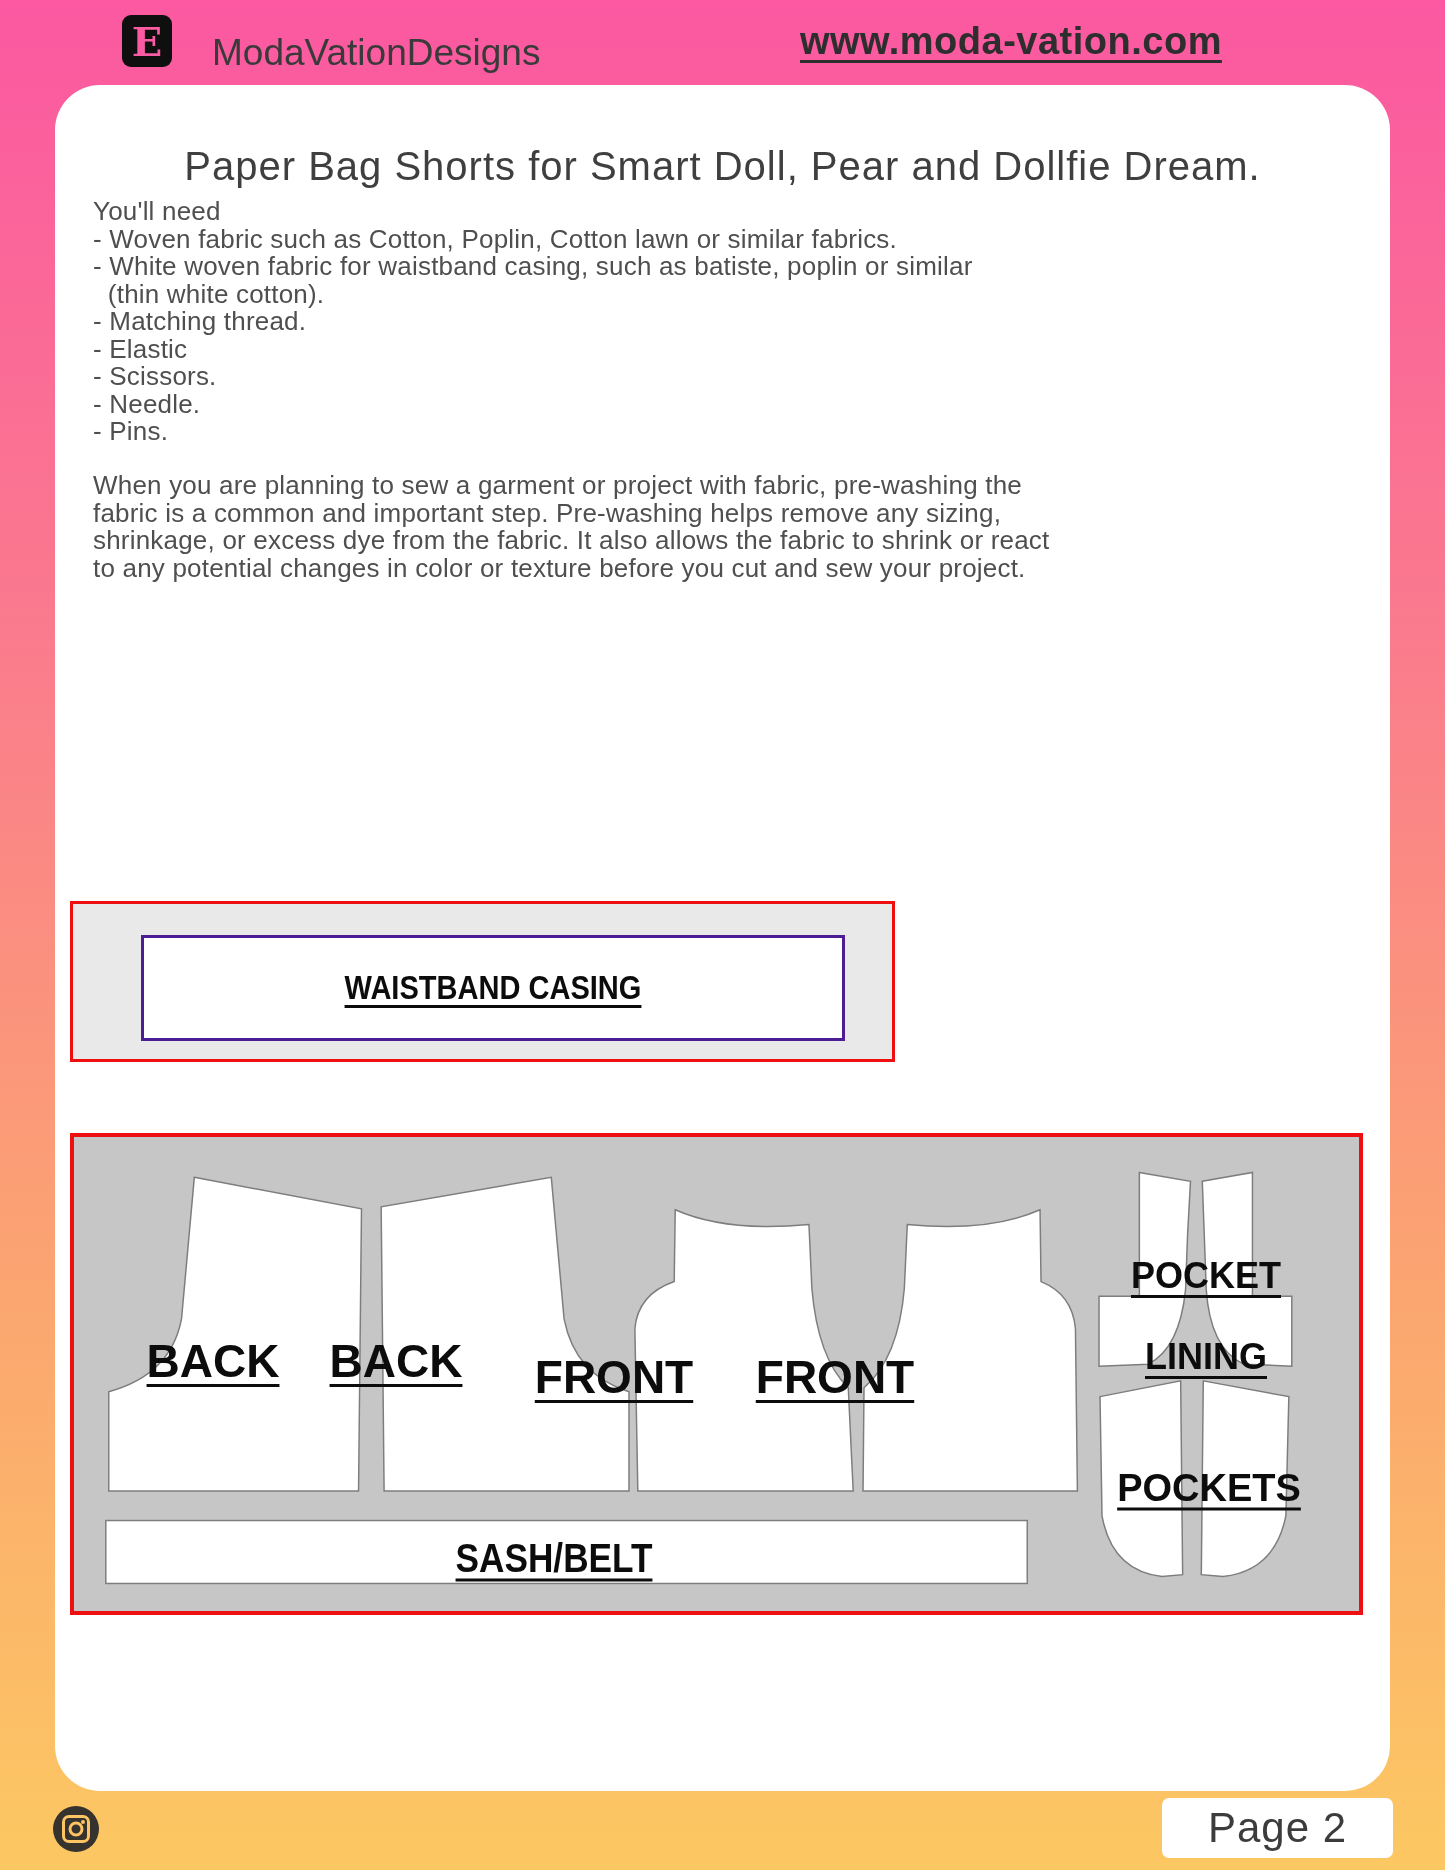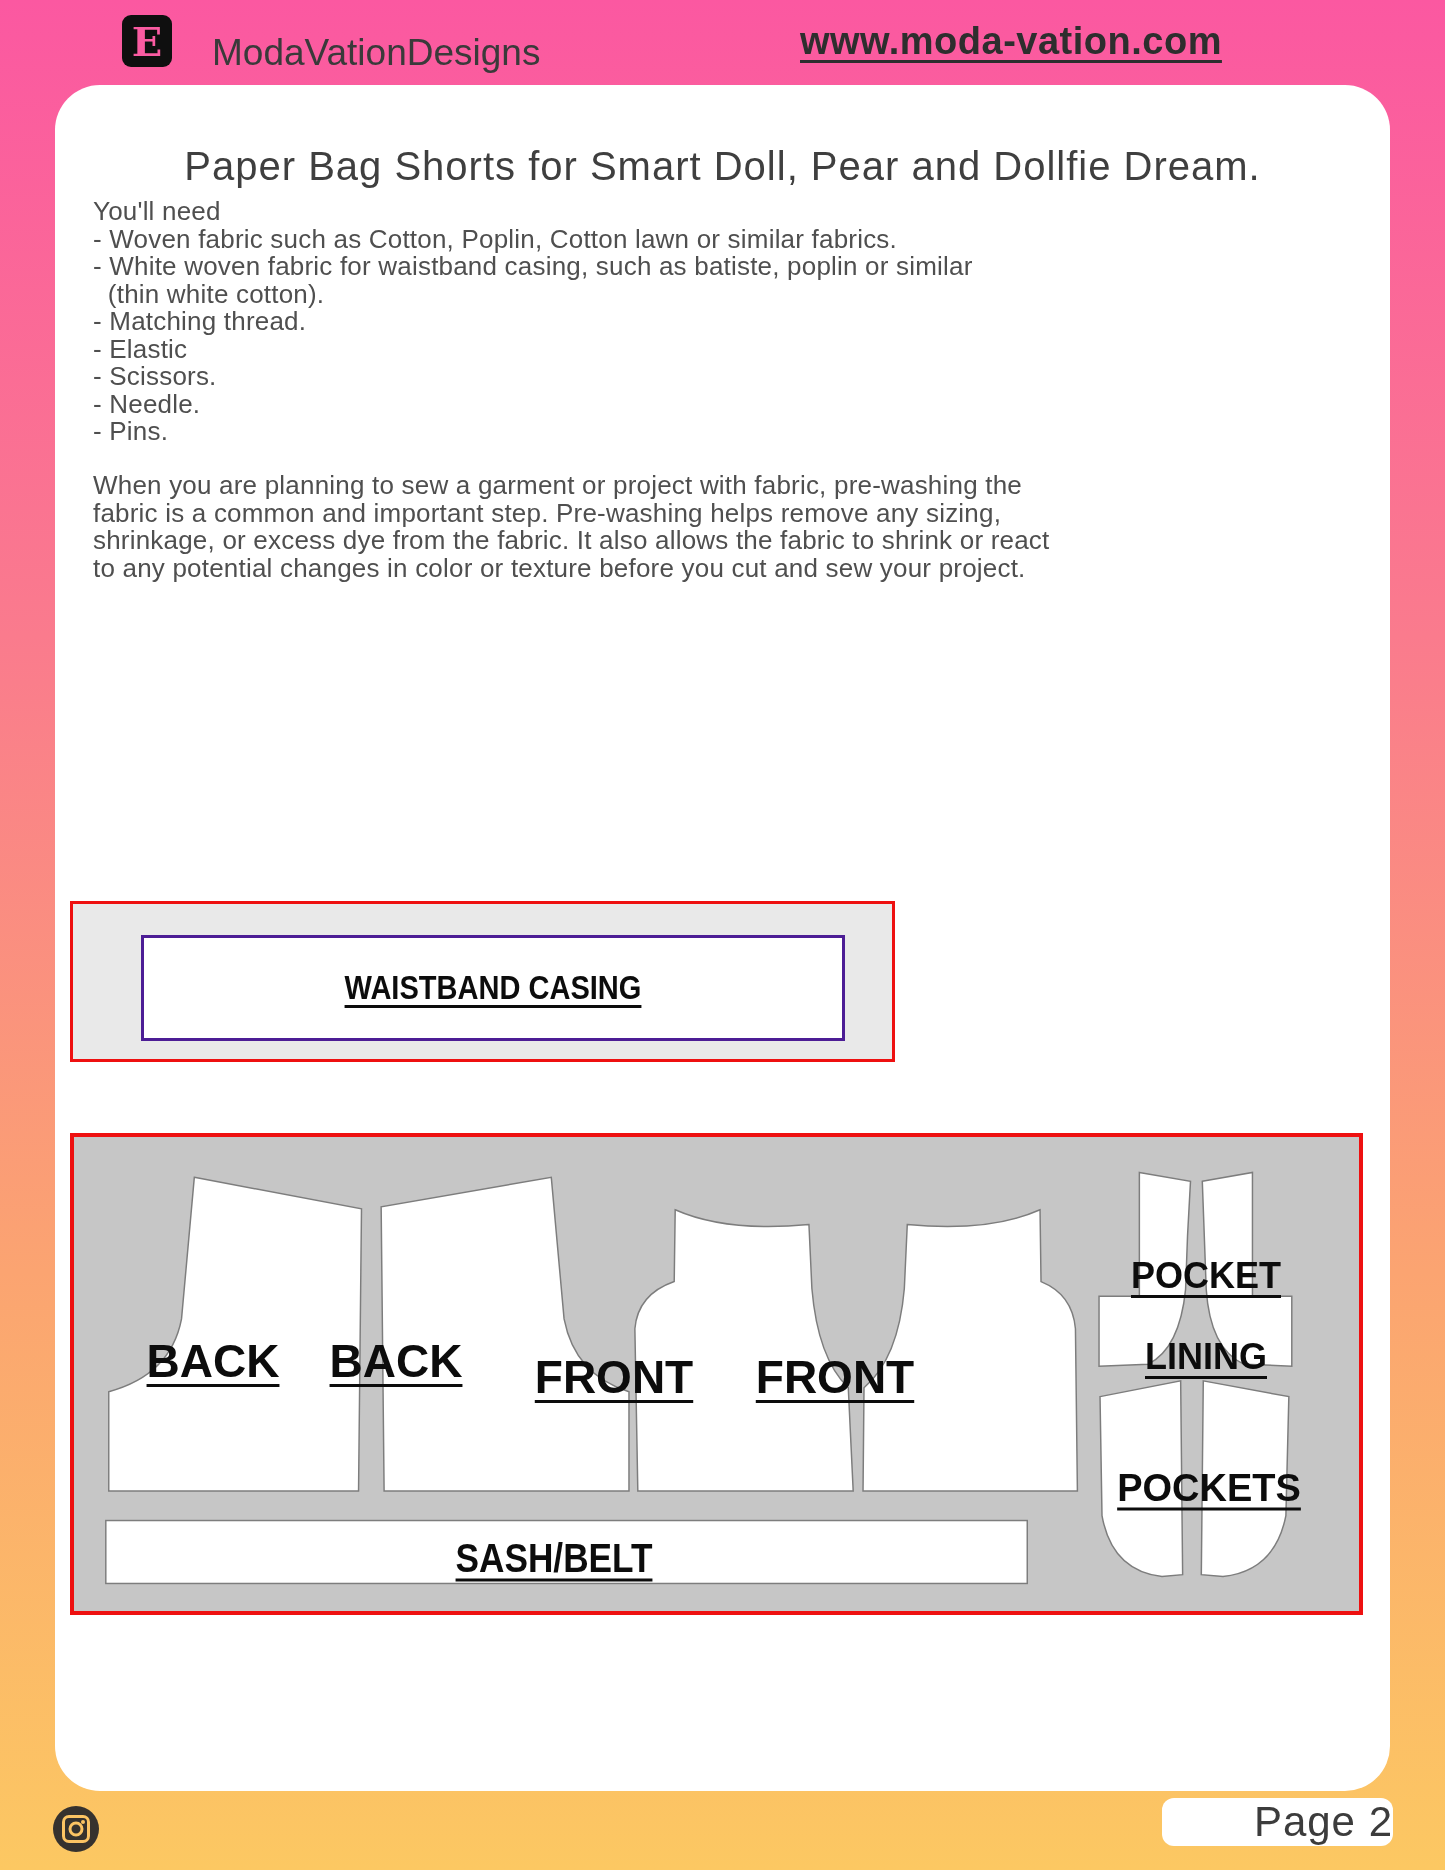--- a/index.html
+++ b/index.html
@@ -46,22 +46,22 @@
   .ig{position:absolute;left:53px;top:1806px;width:46px;height:46px;background:#36322e;
     border-radius:50%;}
   .ig .cam{position:absolute;left:50%;top:50%;transform:translate(-50%,-50%);
     width:22px;height:22px;border:3px solid #fcc463;border-radius:7px;}
   .ig .lens{position:absolute;left:50%;top:50%;transform:translate(-50%,-50%);
     width:9px;height:9px;border:3px solid #fcc463;border-radius:50%;}
   .ig .dot{position:absolute;top:2px;right:2px;width:4px;height:4px;background:#fcc463;
     border-radius:50%;}
   .handle{position:absolute;left:113px;top:1808px;font-size:36px;font-weight:500;
     color:#39352f;cursor:pointer;}
-  .pagepill{position:absolute;left:1162px;top:1798px;width:231px;height:48px;background:#ffffff;
-    border-radius:12px;display:flex;align-items:center;justify-content:flex-end;}
+  .pagepill{position:absolute;left:1162px;top:1798px;width:231px;height:60px;background:#ffffff;
+    border-radius:7px;display:flex;align-items:center;justify-content:center;}
   .pagepill span{font-size:42px;font-weight:300;letter-spacing:1px;color:#3c3c3c;}
 </style>
 </head>
 <body>
 
 <div class="page">
 
   <div class="logo">E</div>
   <div class="brand">ModaVationDesigns</div>
   <div class="url">www.moda-vation.com</div>

